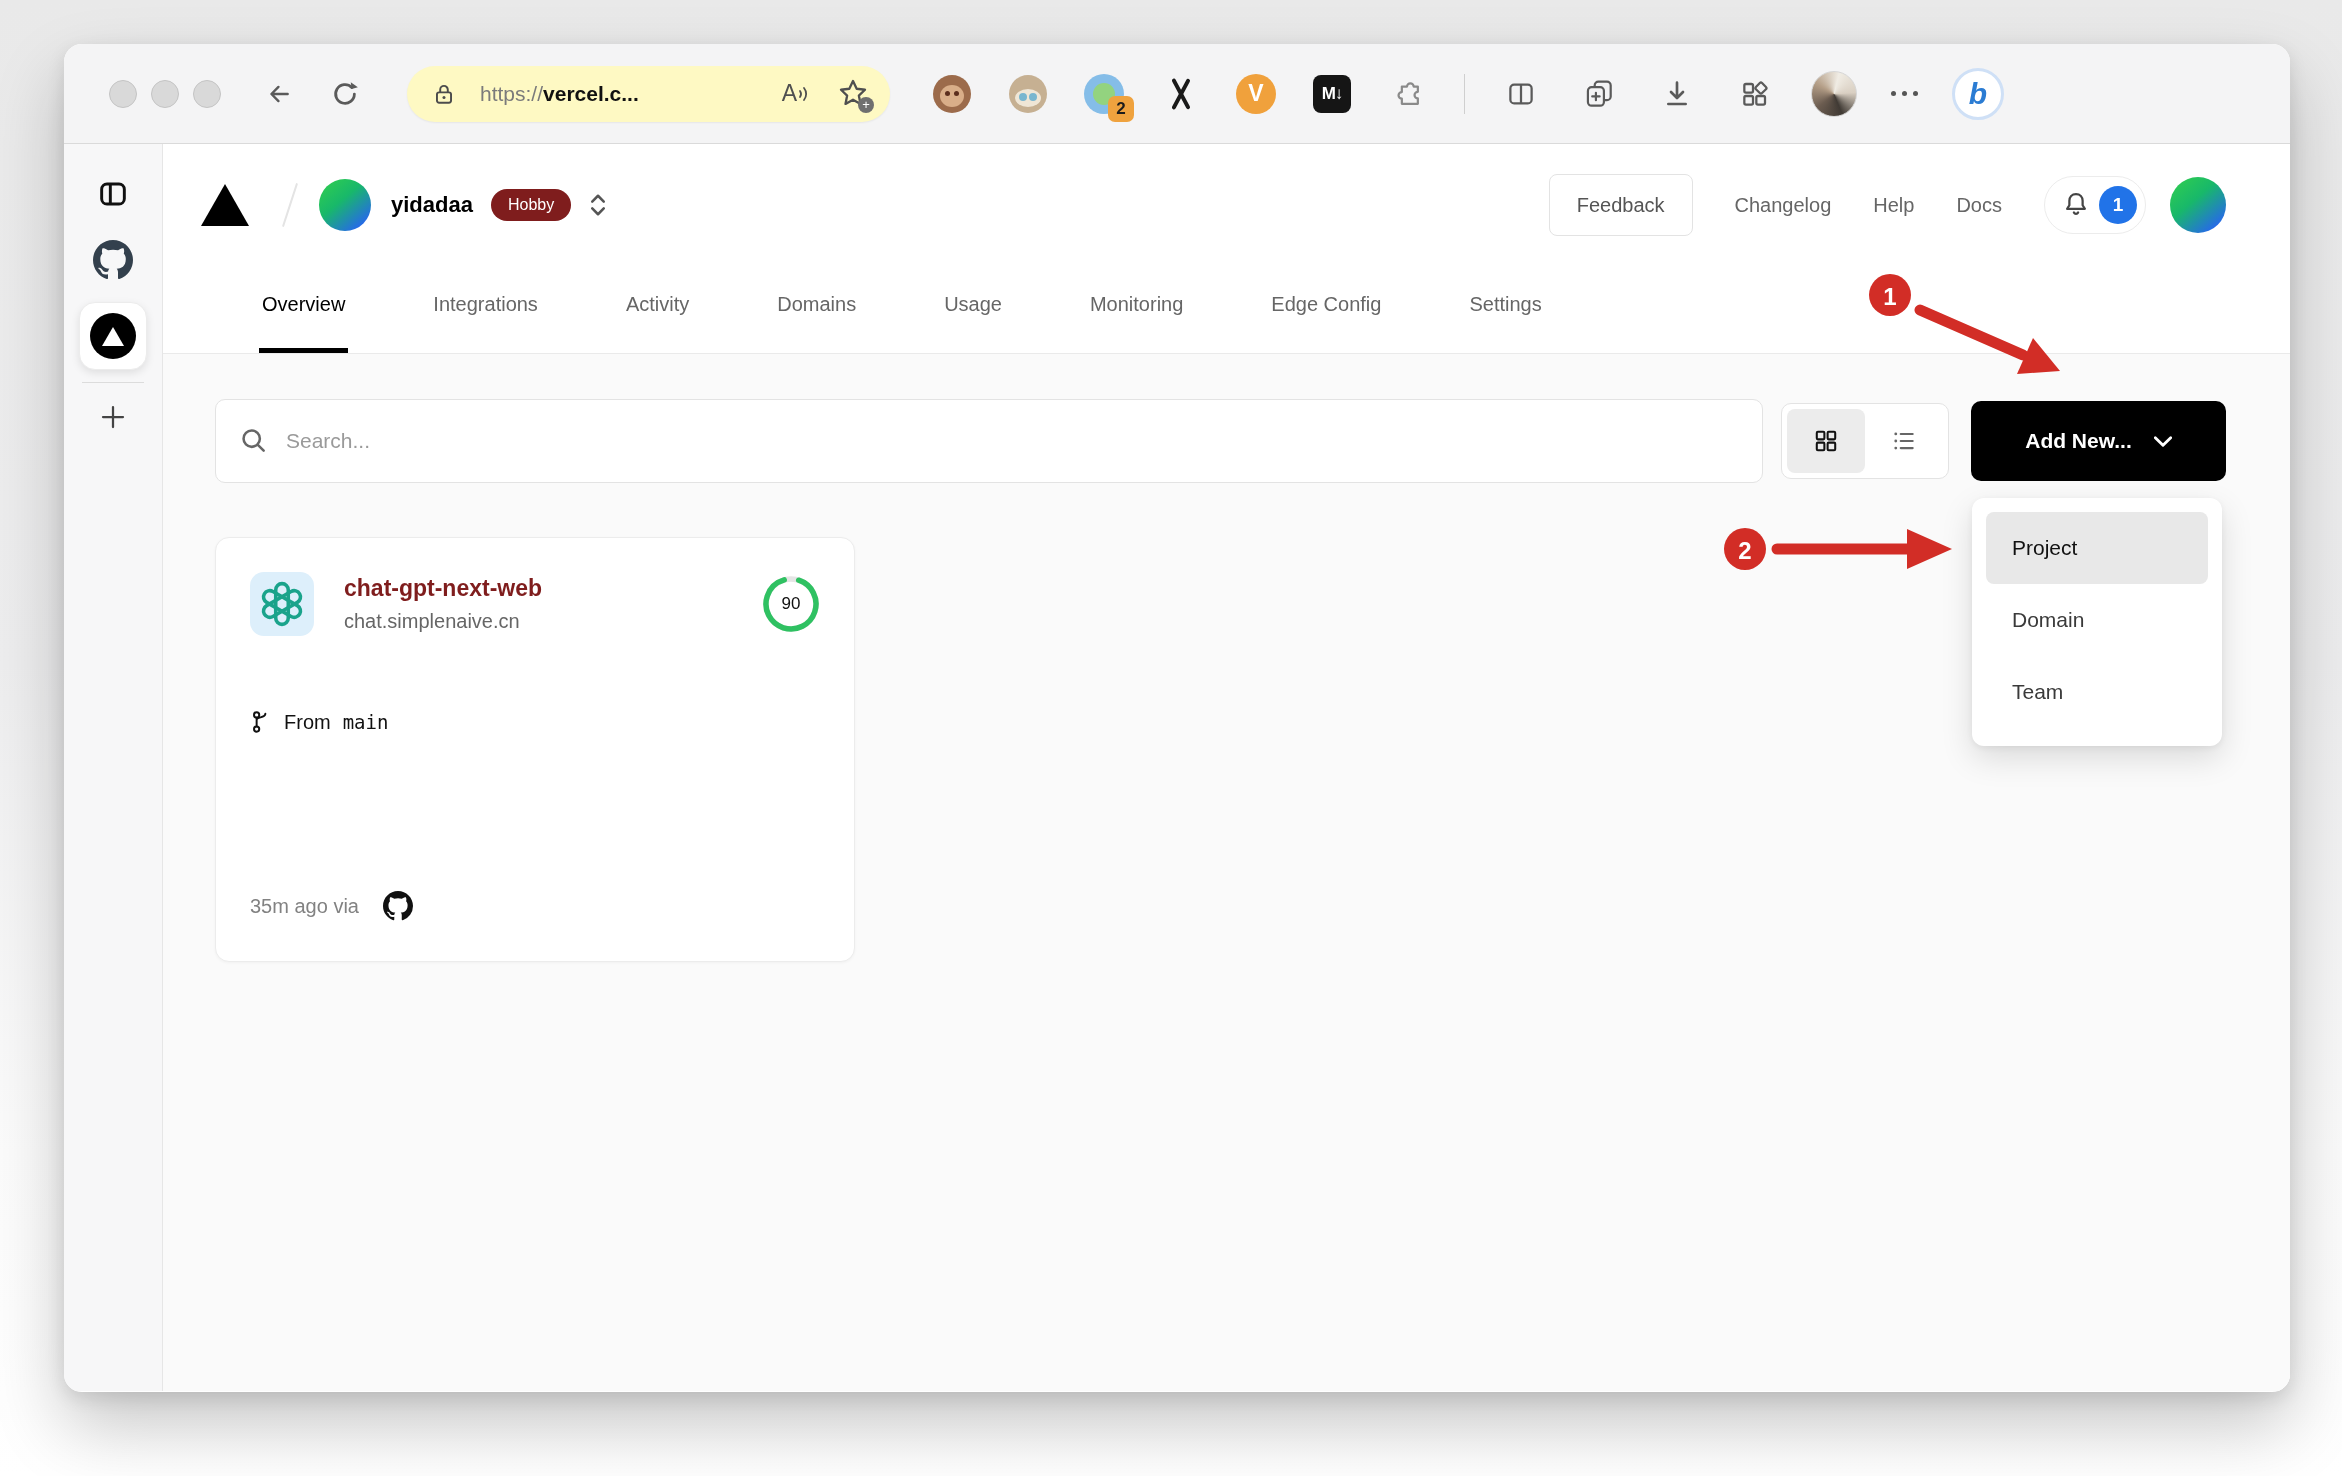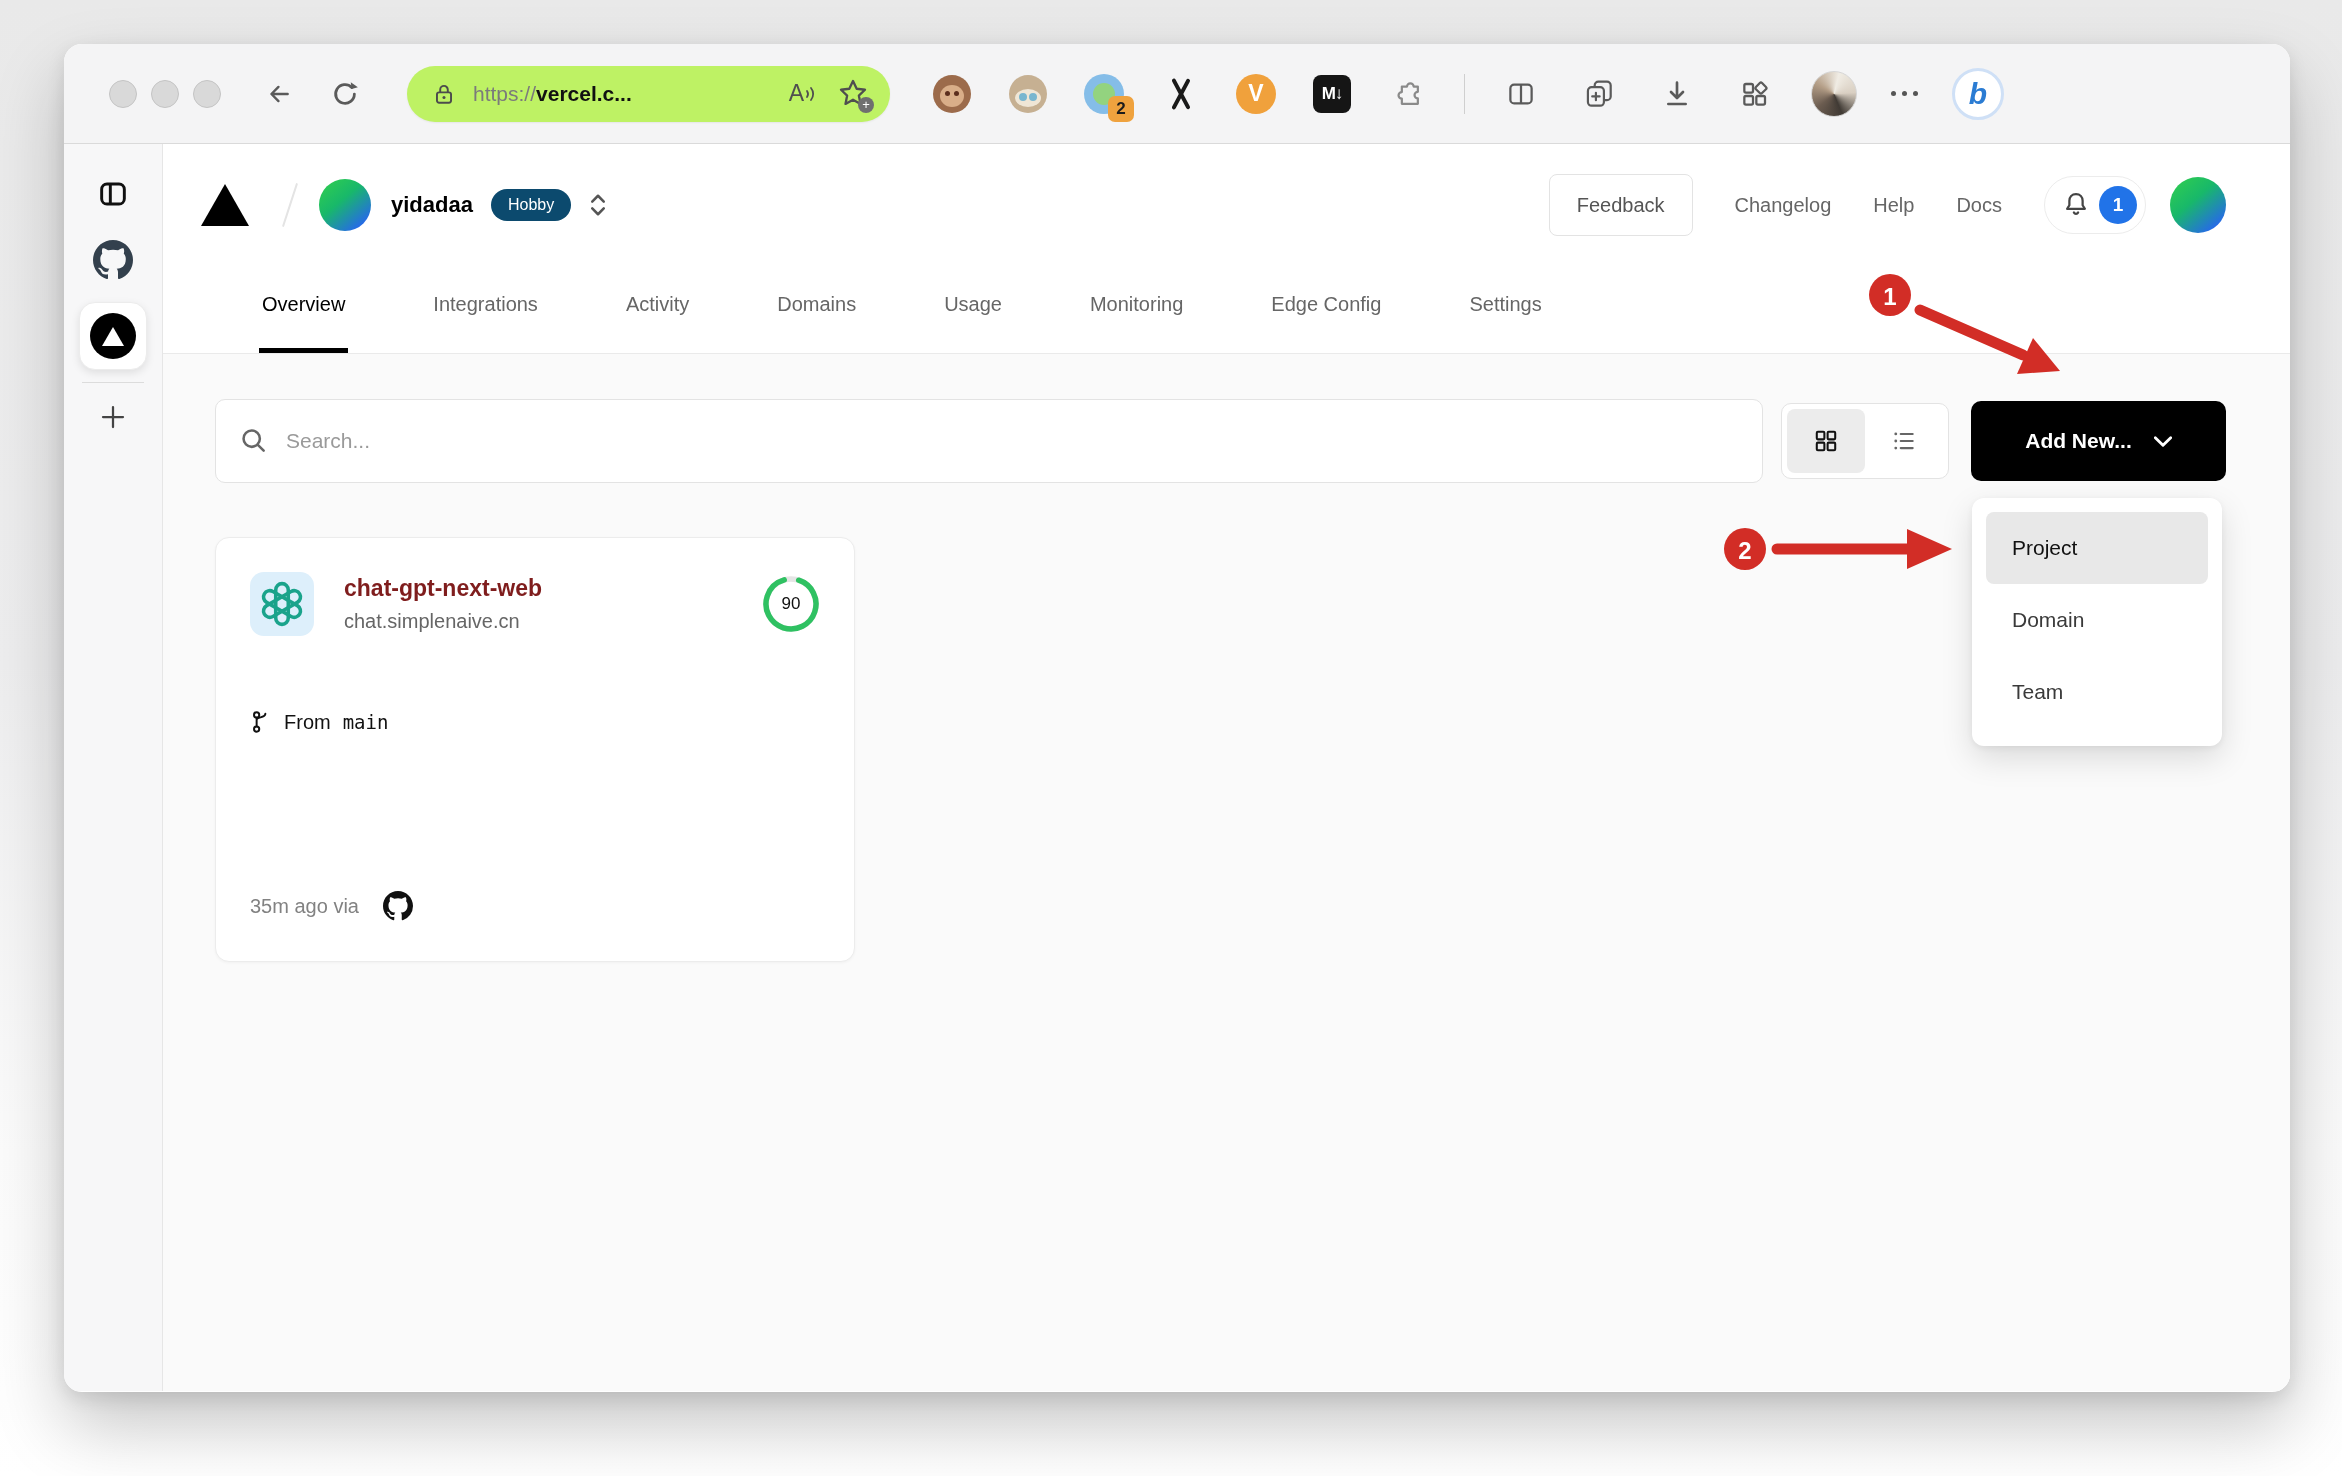--- a/index.html
+++ b/index.html
@@ -9,22 +9,22 @@
   .window { position:absolute; left:64px; top:44px; width:2226px; height:1348px;
     background:#fff; border-radius:18px; overflow:hidden;
     box-shadow:0 34px 70px rgba(0,0,0,.22), 0 6px 18px rgba(0,0,0,.10); }
 
   
   .toolbar { height:100px; background:#f4f4f5; border-bottom:1px solid #dadada;
     display:flex; align-items:center; padding:0 36px 0 45px; }
   .lights { display:flex; gap:14px; }
   .light { width:28px; height:28px; border-radius:50%; background:#d9d9d9; border:1px solid #c4c4c4; }
   .navbtn { width:44px; height:44px; display:flex; align-items:center; justify-content:center; margin-left:36px; }
-  .urlbar { margin-left:40px; width:483px; height:56px; background:#bef264; border-radius:28px;
-    display:flex; align-items:center; padding:0 20px 0 24px; box-shadow:0 1px 2px rgba(0,0,0,.06); }
+  .urlbar { margin-left:40px; width:483px; height:56px; background:#fef9c3; border-radius:28px;
+    display:flex; align-items:center; padding:0 20px 0 24px; box-shadow:0 1px 2px rgba(0,0,0,.06);gap:7px; }
   .urltext { flex:1; font-size:21px; margin-left:16px; white-space:nowrap; }
   .urltext .scheme { color:#7b7b7b; }
   .urltext .host { color:#111; font-weight:700; }
   .ext-row { display:flex; align-items:center; gap:32px; margin-left:40px; }
   .extbox { width:44px; height:44px; position:relative; display:flex; align-items:center; justify-content:center; }
   .circ { border-radius:50%; position:relative; }
   .monkey { width:38px; height:38px; background:#9c6b4b; }
   .monkey .face { position:absolute; left:7px; top:10px; width:24px; height:22px; border-radius:50%; background:#d9ae89; }
   .monkey .eyes { position:absolute; left:12px; top:16px; width:5px; height:5px; border-radius:50%; background:#5c2e1d; box-shadow:9px 0 0 #5c2e1d; }
   .sloth { width:38px; height:38px; background:#c6b092; }
@@ -63,21 +63,21 @@
   .v-fav i { display:block; width:0; height:0; border-left:11px solid transparent; border-right:11px solid transparent; border-bottom:19px solid #fff; }
   .sb-div { margin-top:12px; width:62px; height:1px; background:#dcdcdc; }
 
   
   .vc-page { flex:1; position:relative; background:#fff; display:flex; flex-direction:column; }
   .vc-topbar { height:112px; display:flex; align-items:center; padding:10px 64px 0 38px; background:#fff; }
   .v-tri { width:0; height:0; border-left:24px solid transparent; border-right:24px solid transparent; border-bottom:42px solid #000; }
   .slash { width:2px; height:46px; background:#e4e4e4; transform:rotate(18deg); margin:0 28px 0 40px; border-radius:2px; }
   .team-avatar { width:52px; height:52px; border-radius:50%; background:linear-gradient(140deg,#2ecb52 8%,#18b86a 42%,#2766ee 88%); }
   .team-name { font-size:22px; font-weight:700; color:#000; margin-left:20px; }
-  .plan-pill { margin-left:18px; background:#0c4a6e; color:#fff; font-size:16px; padding:7px 17px; border-radius:18px; }
+  .plan-pill { margin-left:18px; background:#7f1d1d; color:#fff; font-size:16px; padding:7px 17px; border-radius:18px; }
   .scope-switch { margin-left:16px; display:flex; align-items:center; }
   .tb-right { margin-left:auto; display:flex; align-items:center; }
   .feedback-btn { height:62px; padding:0 27px; border:1px solid #e3e3e3; border-radius:8px; background:#fff;
     color:#555; font-size:20px; display:flex; align-items:center; }
   .tb-link { color:#666; font-size:20px; margin-left:42px; }
   .bell-pill { margin-left:42px; height:58px; border:1px solid #ececec; border-radius:29px; background:#fff;
     display:flex; align-items:center; padding:0 8px 0 16px; }
   .bell-badge { margin-left:8px; width:38px; height:38px; border-radius:50%; background:#2173e8; color:#fff;
     font-size:19px; font-weight:700; display:flex; align-items:center; justify-content:center; }
   .me-avatar { margin-left:24px; width:56px; height:56px; border-radius:50%; background:linear-gradient(140deg,#2ecb52 8%,#18b86a 42%,#2766ee 88%); }

